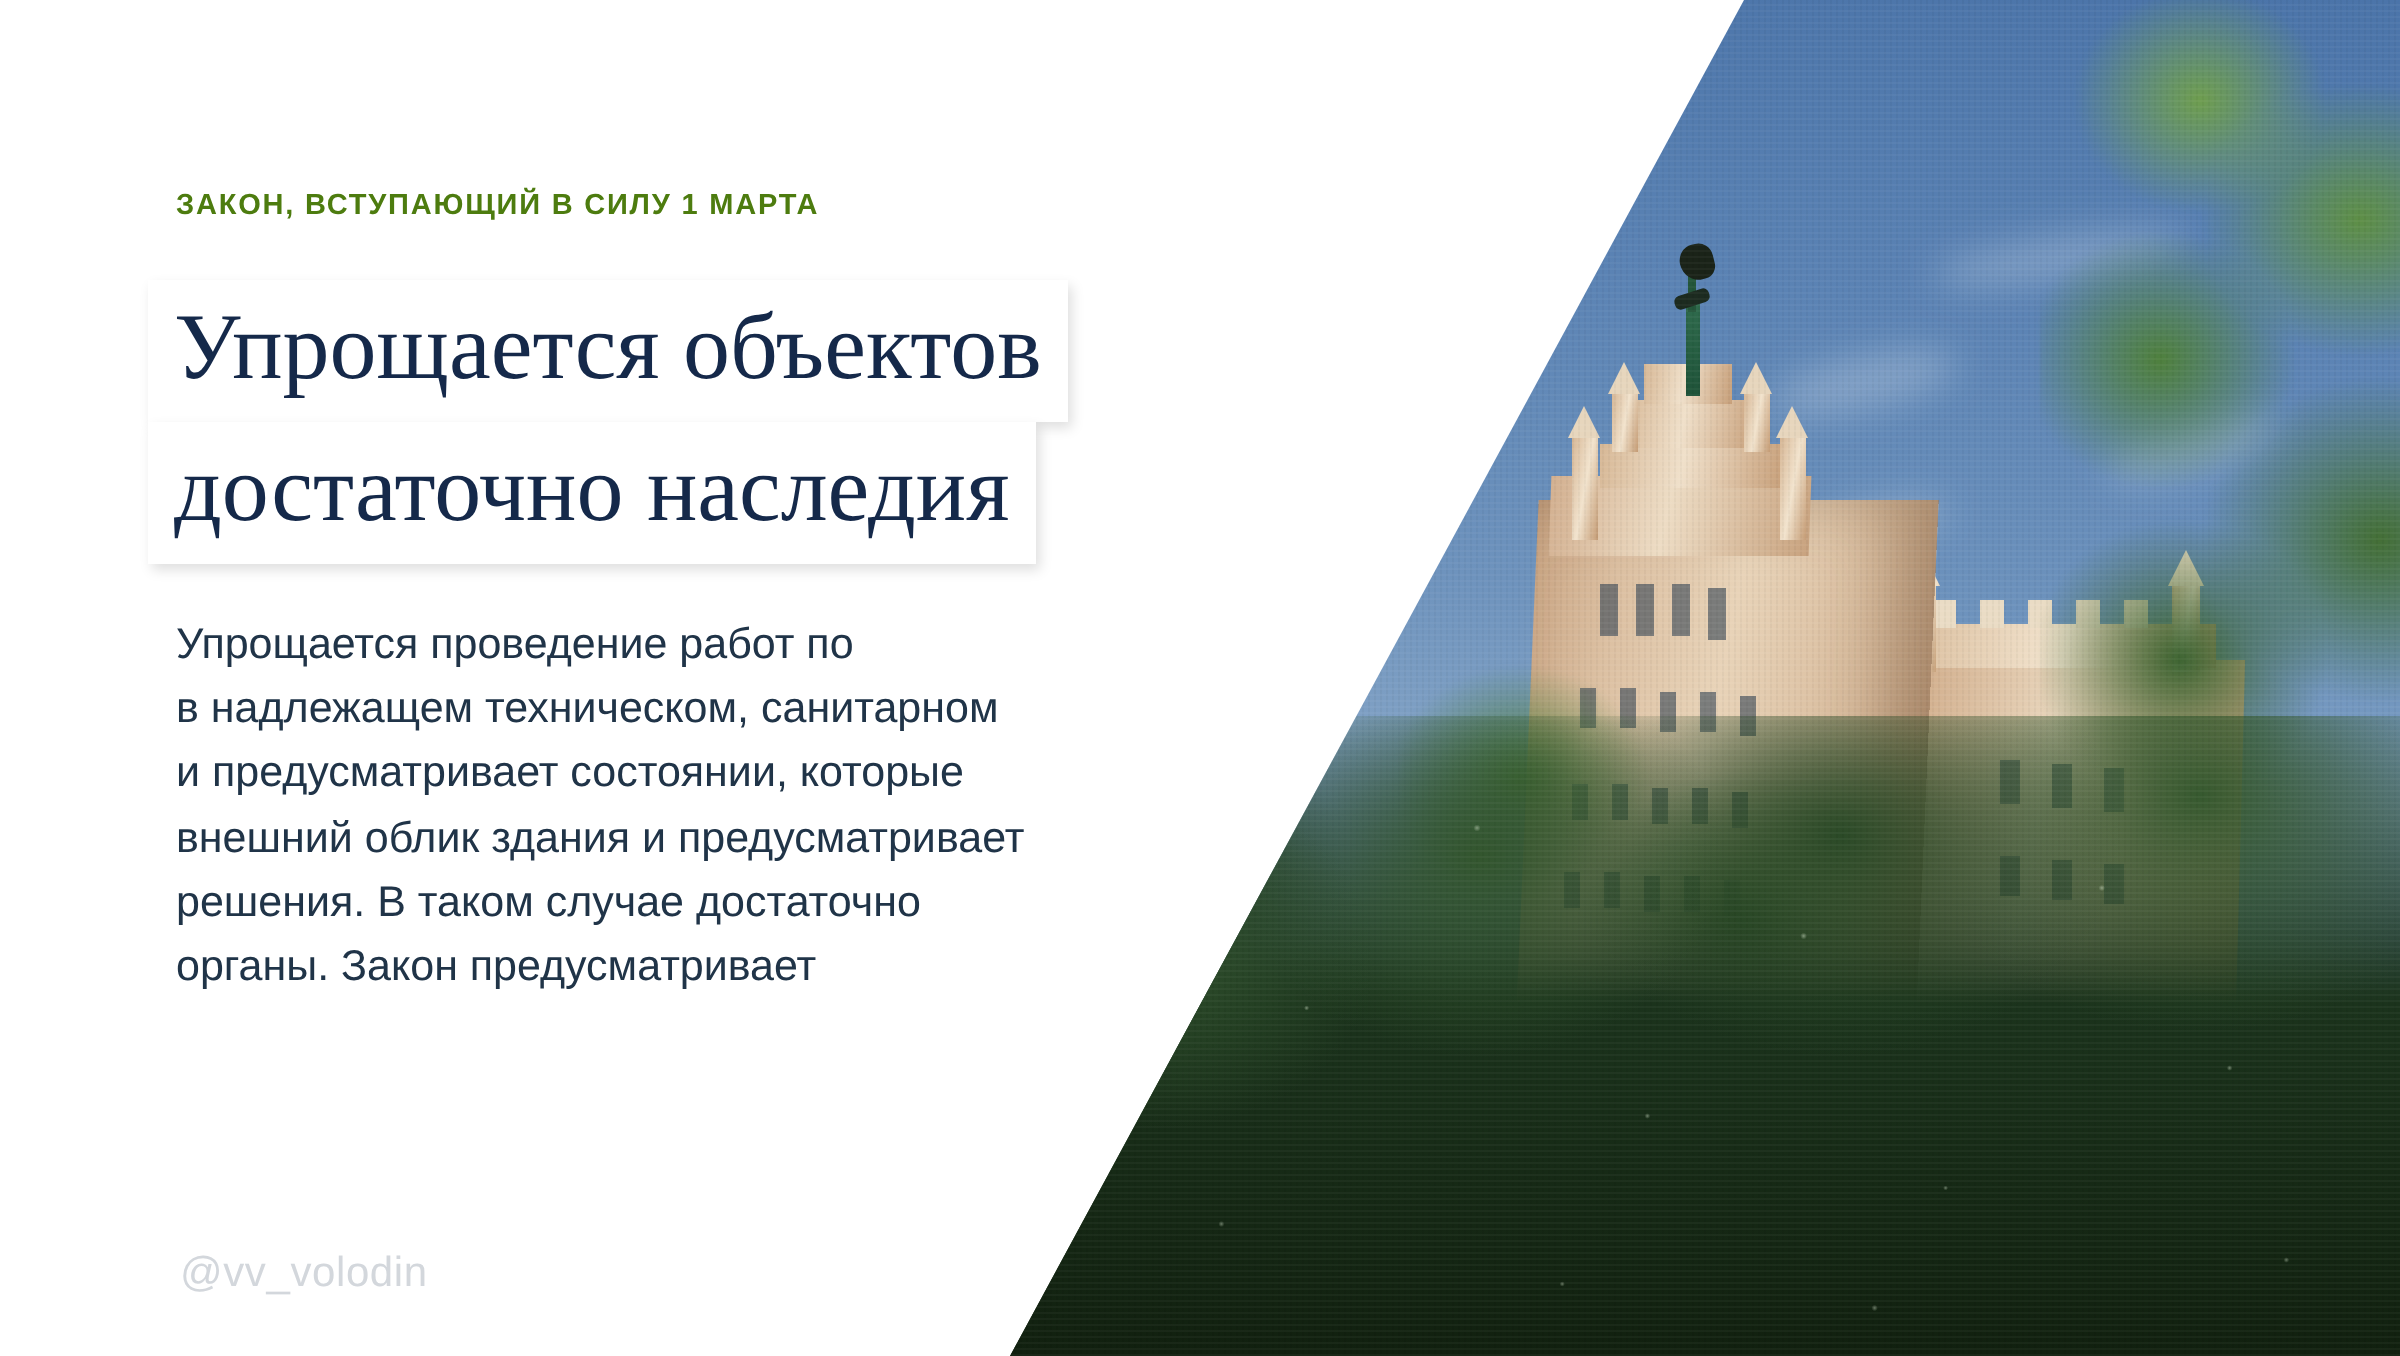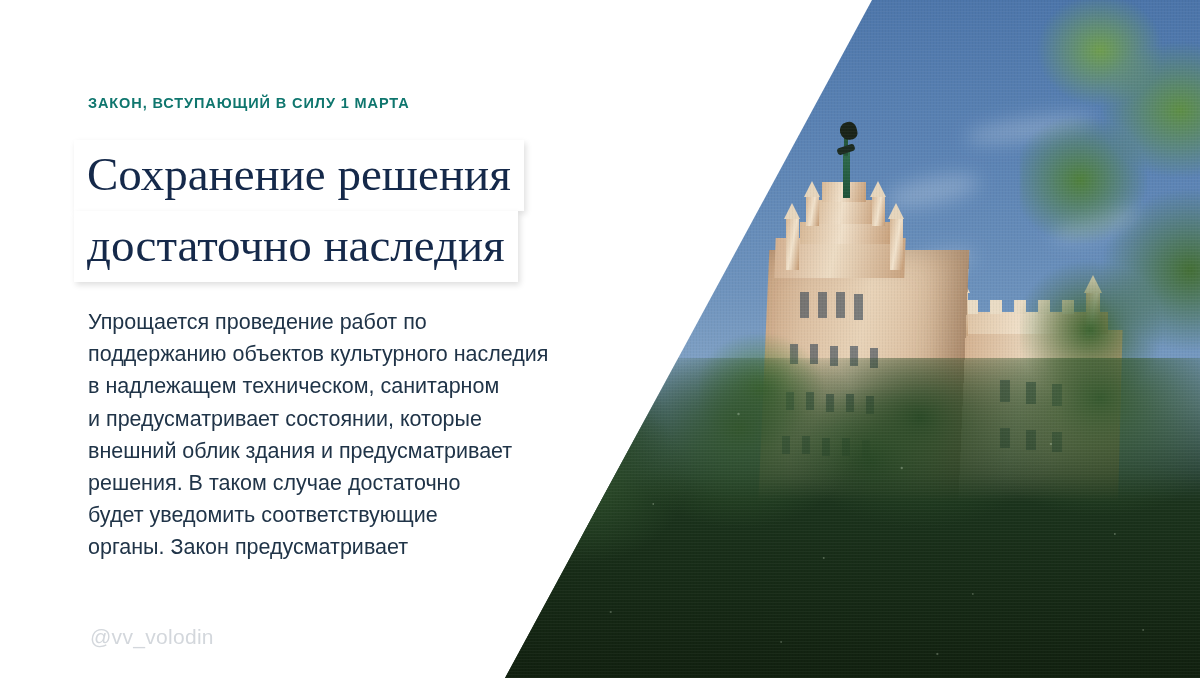--- a/index.html
+++ b/index.html
@@ -286,21 +286,21 @@
     z-index: 5;
   }
 
   .kicker {
     position: absolute;
     left: 88px;
     top: 95px;
     font-size: 14.5px;
     font-weight: bold;
     letter-spacing: 0.9px;
-    color: #0f766e;
+    color: #4d7c0f;
     white-space: nowrap;
   }
 
   .headline {
     position: absolute;
     left: 74px;
     top: 140px;
     width: 620px;
   }
   .headline-line {
@@ -406,31 +406,29 @@
     <div class="speckles"></div>
 
     <div class="grain"></div>
   </div>
 
   <div class="content">
 
     <div class="kicker">ЗАКОН, ВСТУПАЮЩИЙ В СИЛУ 1 МАРТА</div>
 
     <div class="headline">
-      <div class="headline-line">Сохранение решения</div><br>
+      <div class="headline-line">Упрощается объектов</div><br>
       <div class="headline-line">достаточно наследия</div>
     </div>
 
     <div class="body-text">
       <p>Упрощается проведение работ по</p>
-      <p>поддержанию объектов культурного наследия</p>
       <p>в надлежащем техническом, санитарном</p>
       <p>и предусматривает состоянии, которые</p>
       <p>внешний облик здания и предусматривает</p>
       <p>решения. В таком случае достаточно</p>
-      <p>будет уведомить соответствующие</p>
       <p>органы. Закон предусматривает</p>
     </div>
 
     <div class="handle">@vv_volodin</div>
   </div>
 
 </div>
 
 </body></html>

